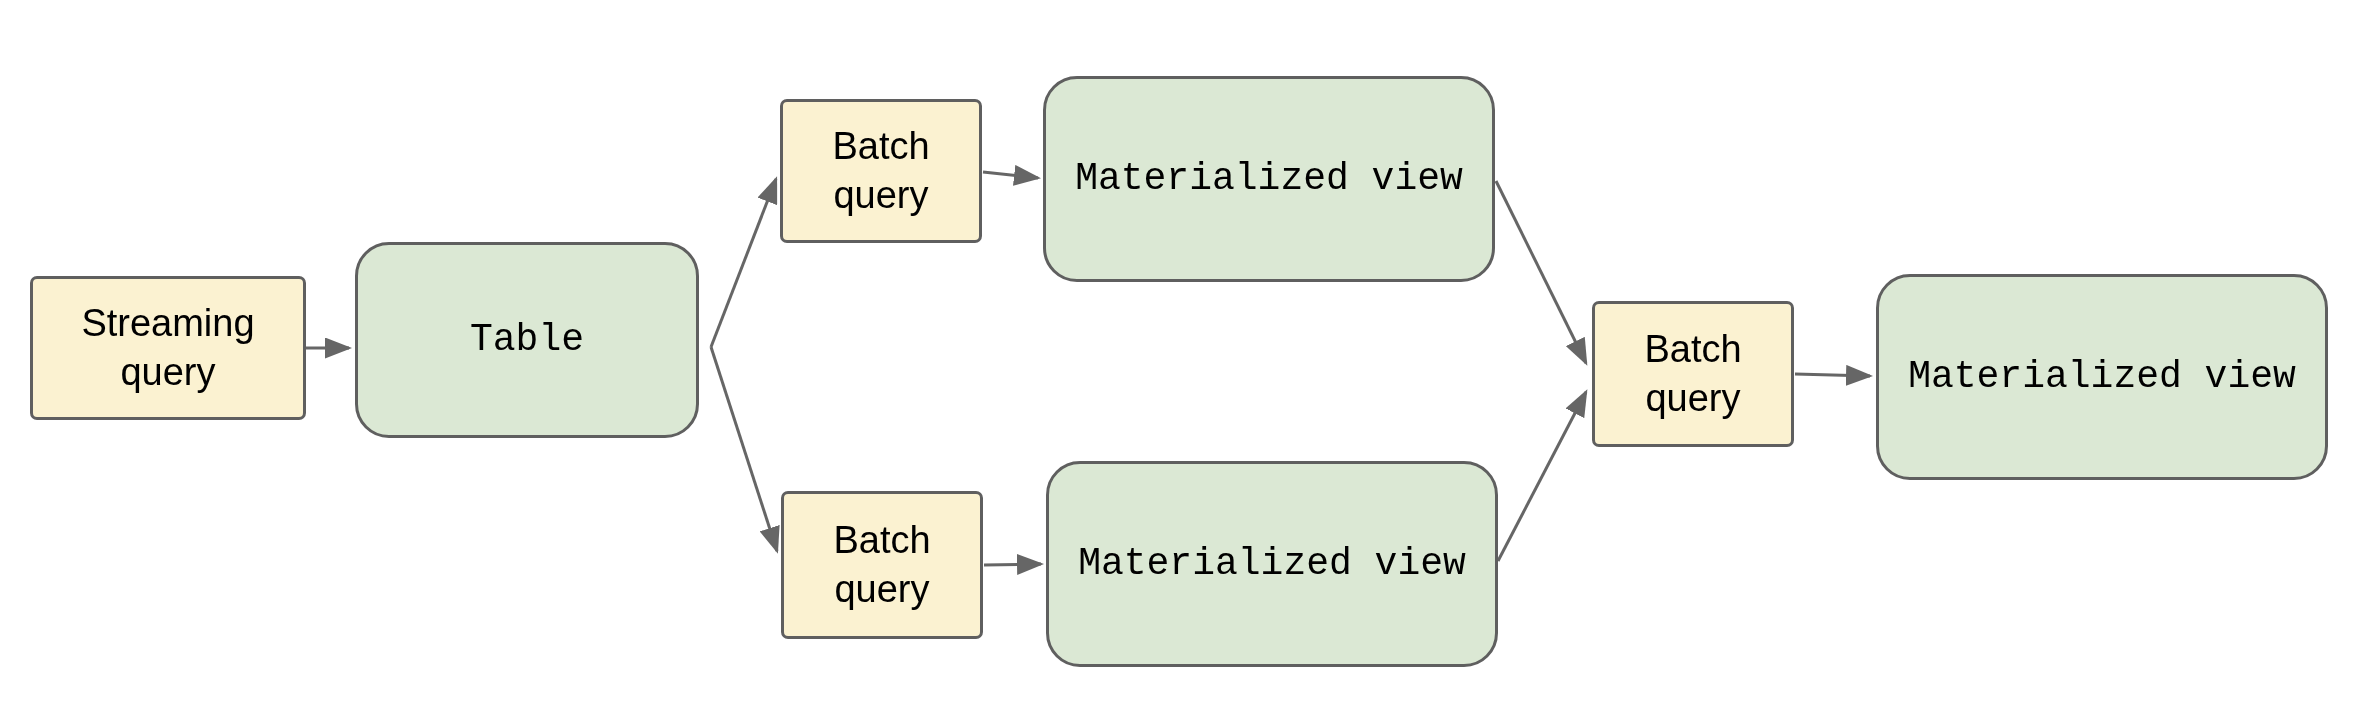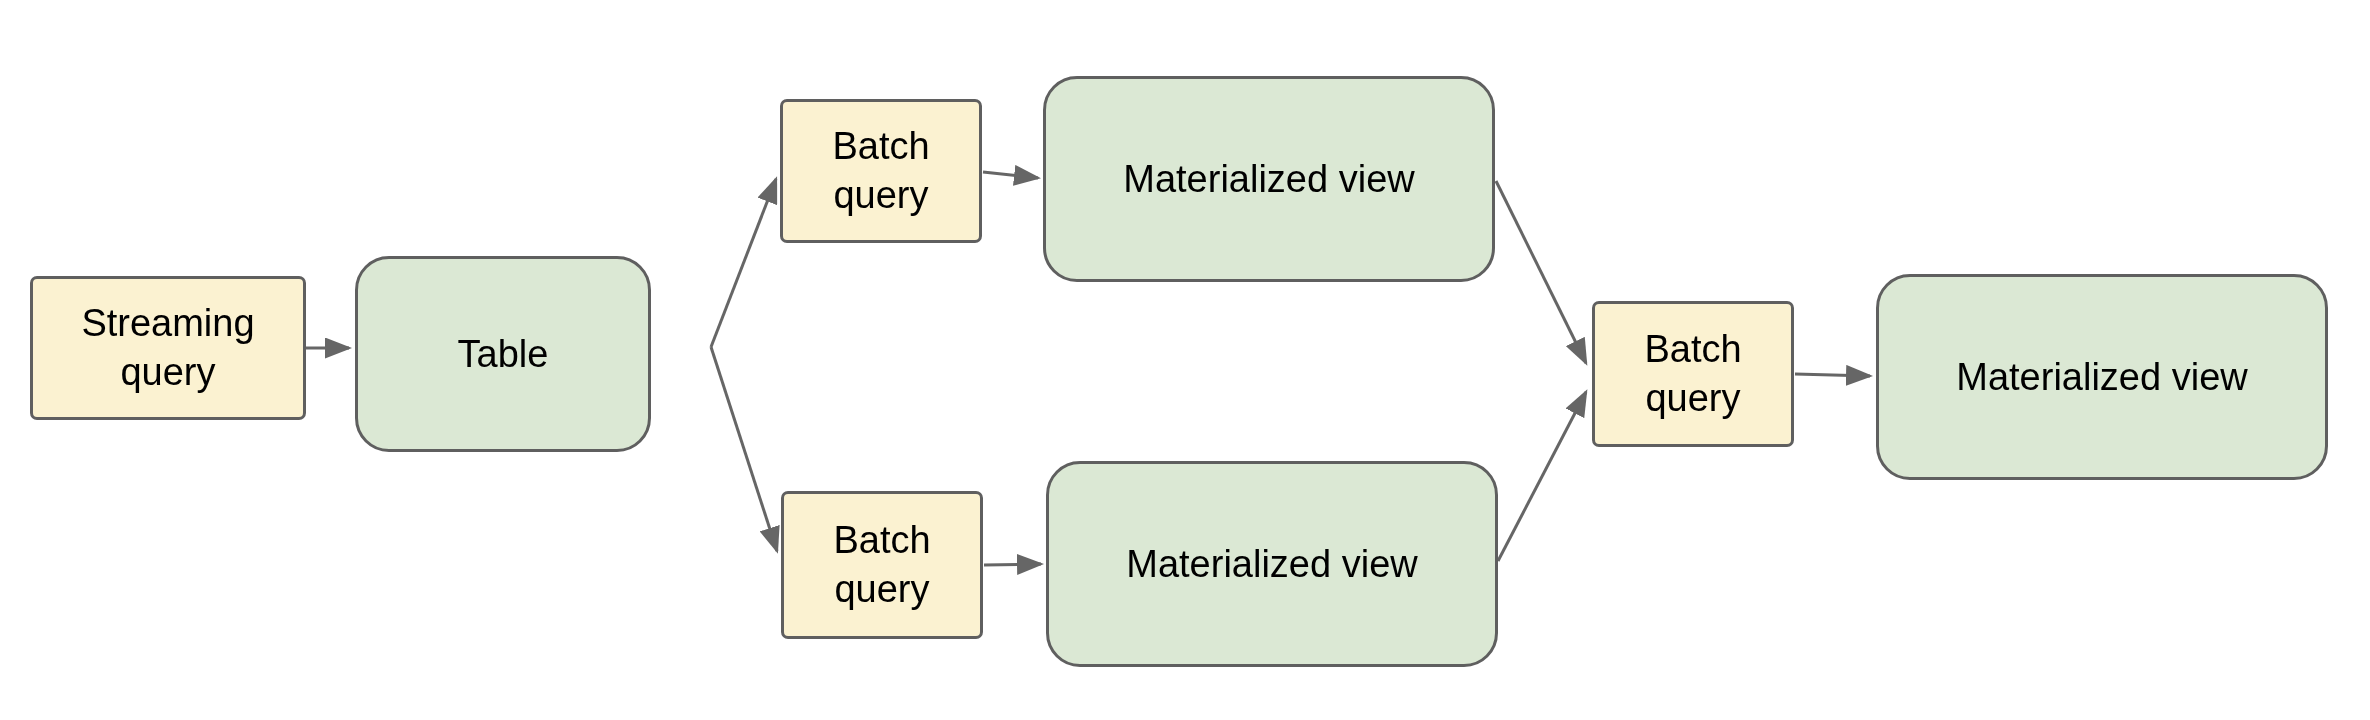--- a/index.html
+++ b/index.html
@@ -47,23 +47,24 @@
   }
   .node.query {
     background: var(--query-fill, #fbf2d1);
     border: 3px solid var(--query-border, #5f5f5f);
     border-radius: 7px;
   }
   .node.view {
     background: var(--view-fill, #dbe8d4);
     border: 3px solid var(--view-border, #5f5f5f);
     border-radius: 34px;
+    font-family: Liberation Mono, monospace;
   }
   #node-streaming-query { left: 30px;  top: 276px; width: 276px; height: 144px; align-items: center; }
-  #node-table           { left: 355px; top: 256px; width: 296px; height: 196px; }
+  #node-table           { left: 355px; top: 242px; width: 344px; height: 196px; }
   #node-batch-top       { left: 780px; top: 99px;  width: 202px; height: 144px; }
   #node-mv-top          { left: 1043px;top: 76px;  width: 452px; height: 206px; }
   #node-batch-bottom    { left: 781px; top: 491px; width: 202px; height: 148px; }
   #node-mv-bottom       { left: 1046px;top: 461px; width: 452px; height: 206px; }
   #node-batch-right     { left: 1592px;top: 301px; width: 202px; height: 146px; }
   #node-mv-right        { left: 1876px;top: 274px; width: 452px; height: 206px; }
 </style>
 </head>
 <body>
 

